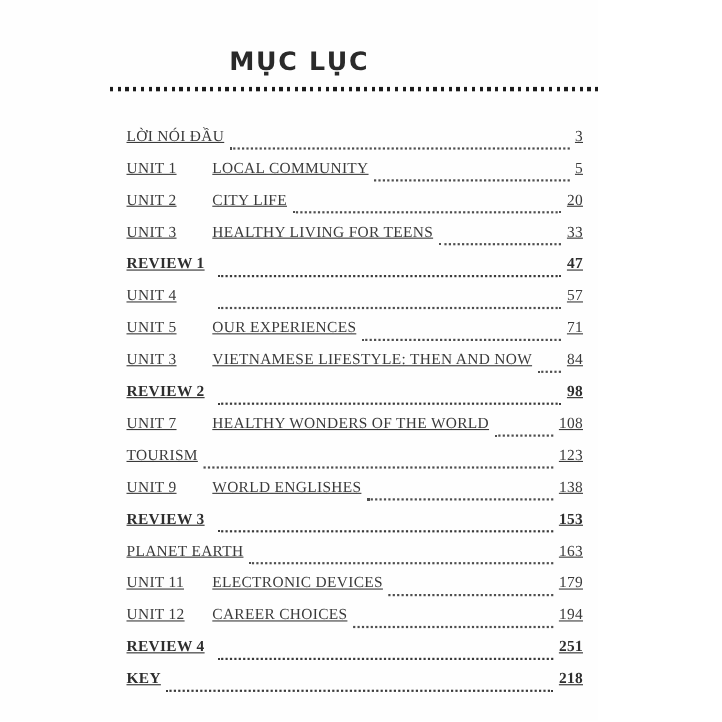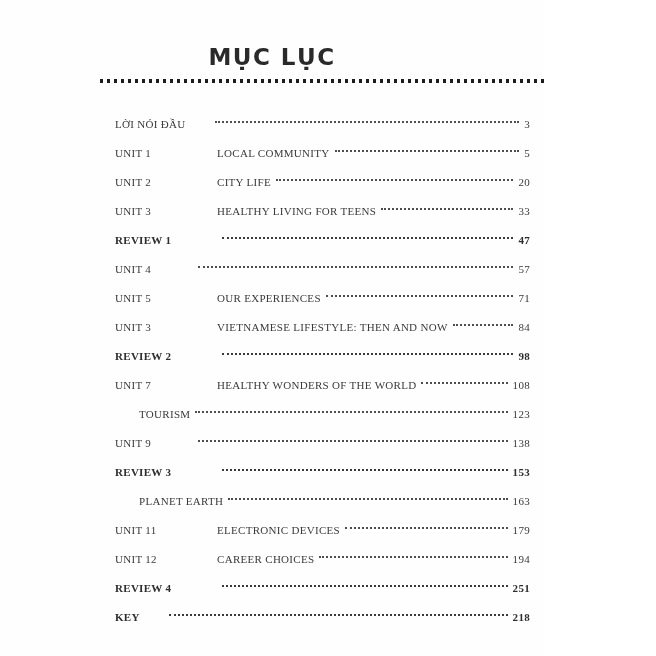--- a/index.html
+++ b/index.html
@@ -36,31 +36,32 @@
       #1c1c1c 0px, #1c1c1c 3px, transparent 3px, transparent 7px);
   }
   .toc {
     position: absolute;
     top: 110px;
     left: 115px;
     width: 415px;
   }
   .row {
     display: flex;
-    align-items: center;
+    align-items: flex-end;
     height: 29px;
     line-height: 29px;
-    font-size: 11px;
+    font-size: 14px;
     letter-spacing: 0.3px;
     white-space: nowrap;
+    text-decoration: underline;
   }
   .row.bold { font-weight: bold; color: #2e2e2e; }
   .label { flex-shrink: 0; }
   .row.fixed .label { min-width: 78px; }
-  .rtitle { flex-shrink: 0; margin-left: 24px; }
+  .rtitle { flex-shrink: 0; }
   .dots {
     flex: 1;
     margin: 0 3px 0 5px;
     border-bottom: 2px dotted #4e4e4e;
     transform: translateY(-3px);
   }
   .row.bold .dots { border-bottom-color: #3a3a3a; }
   .page-num {
     flex-shrink: 0;
     text-align: right;
@@ -149,20 +150,21 @@
     </div>
 
     <div class="row fixed">
       <span class="rtitle">TOURISM</span>
       <span class="dots"></span>
       <span class="page-num">123</span>
     </div>
 
     <div class="row fixed">
       <span class="label">UNIT 9</span>
+      <span class="rtitle">WORLD ENGLISHES</span>
       <span class="dots"></span>
       <span class="page-num">138</span>
     </div>
 
     <div class="row fixed bold">
       <span class="label">REVIEW 3</span>
       <span class="rtitle"></span>
       <span class="dots"></span>
       <span class="page-num">153</span>
     </div>

